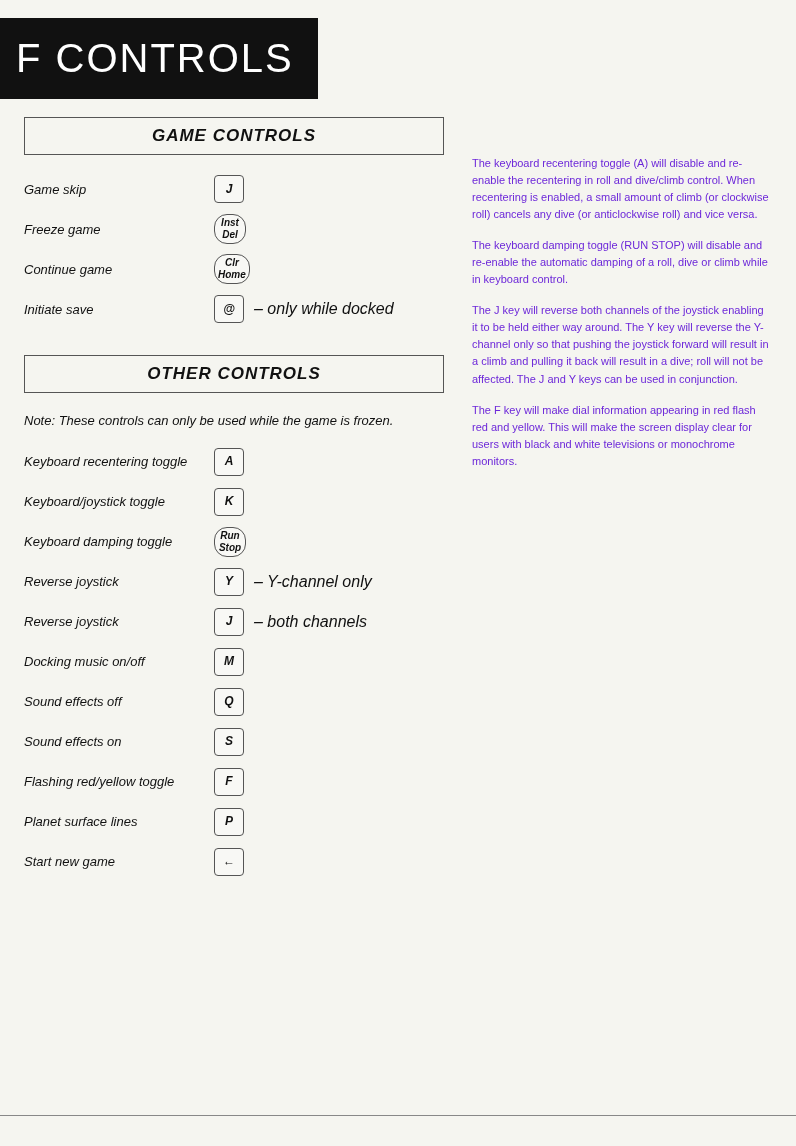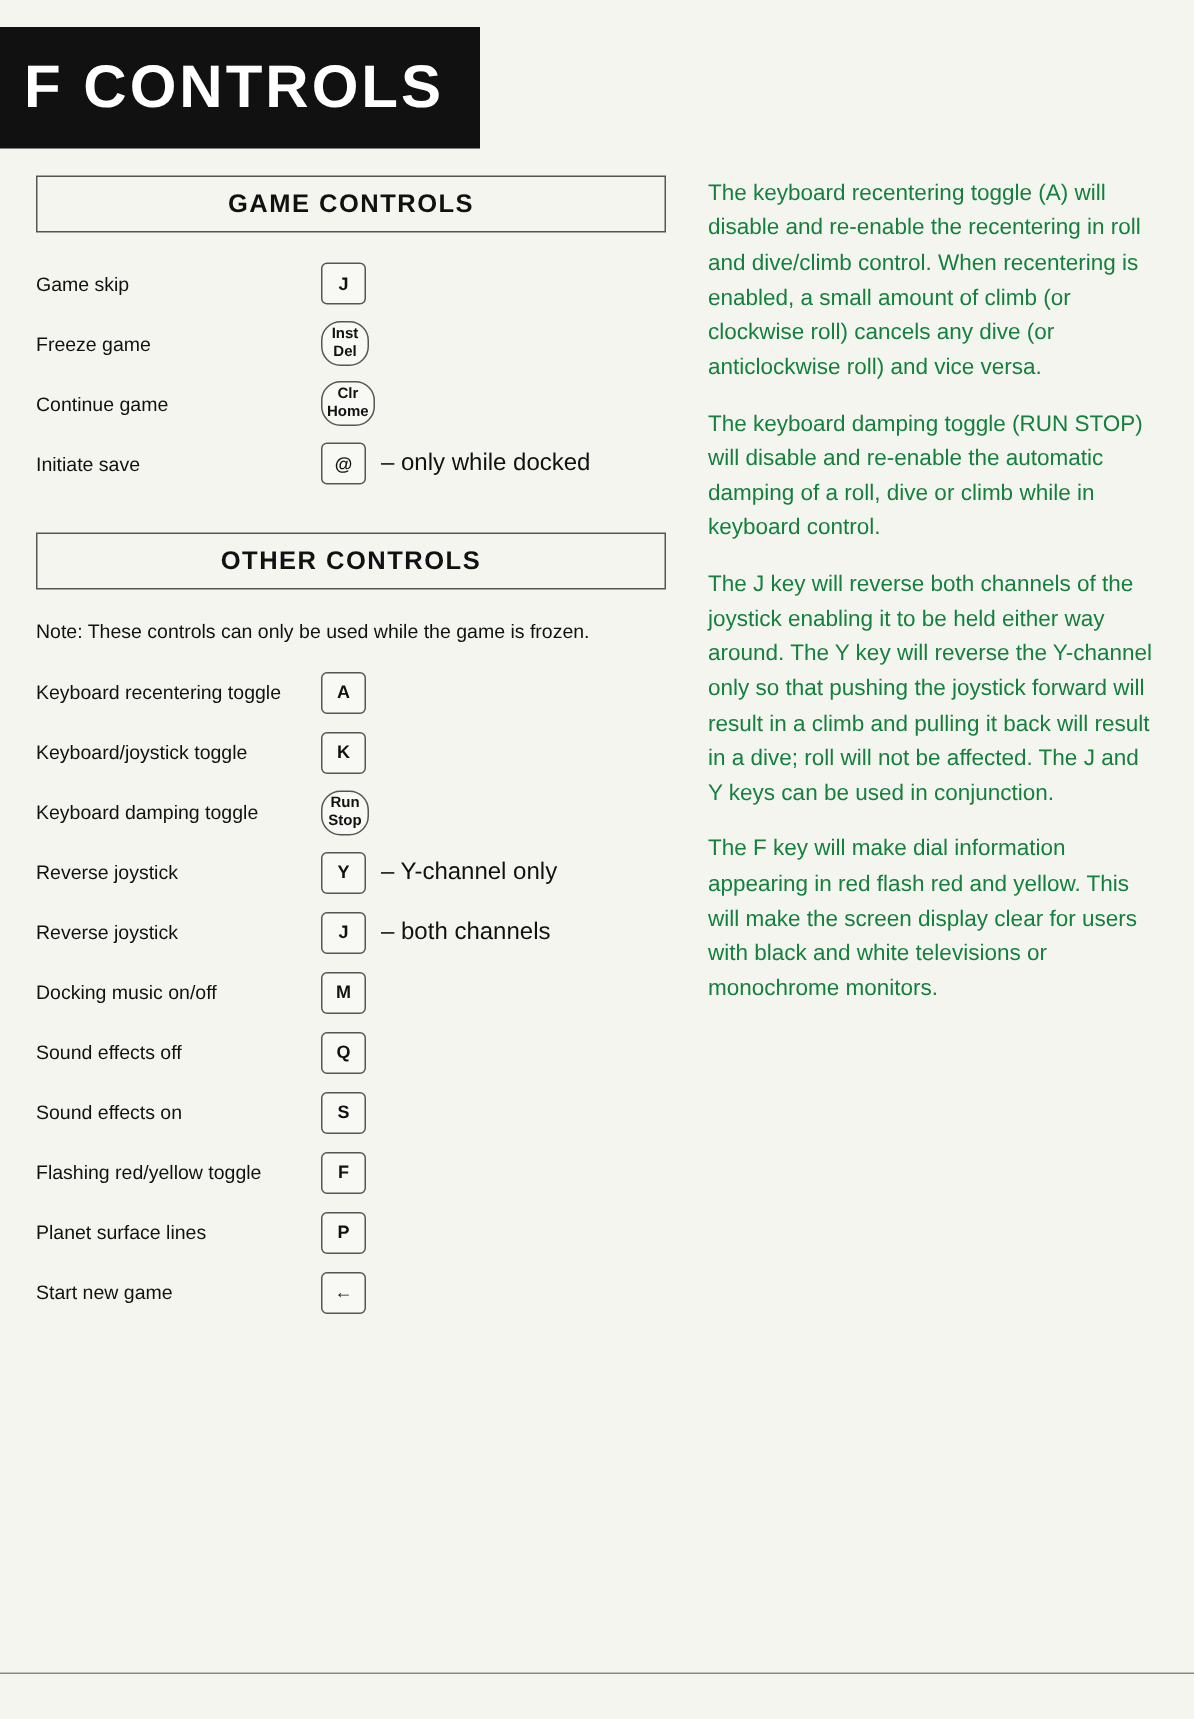--- a/index.html
+++ b/index.html
@@ -10,46 +10,48 @@
       color: #111;
       width: 796px;
       min-height: 1146px;
       position: relative;
     }
 
     .header-bar {
       background: #111;
       color: #fff;
       font-size: 40px;
-      font-weight: 700;
+      font-weight: 400;
       letter-spacing: 2px;
       padding: 18px 24px 18px 16px;
       display: inline-block;
       margin: 18px 0 0 0;
       min-width: 270px;
     }
 
     .main-content {
       display: flex;
       flex-direction: row;
       padding: 18px 24px 0 24px;
       gap: 0;
     }
 
     .left-col {
       width: 420px;
       flex-shrink: 0;
+      font-style: italic;
     }
 
     .right-col {
       flex: 1;
       padding-left: 28px;
-      font-size: 15px;
+      font-size: 11px;
       line-height: 1.55;
-      color: #15803d;
+      color: #6d28d9;
+      margin-top: 38px;
     }
 
     .right-col p {
       margin-bottom: 14px;
     }
 
     .section-box {
       border: 1.5px solid #555;
       text-align: center;
       padding: 8px 0;

